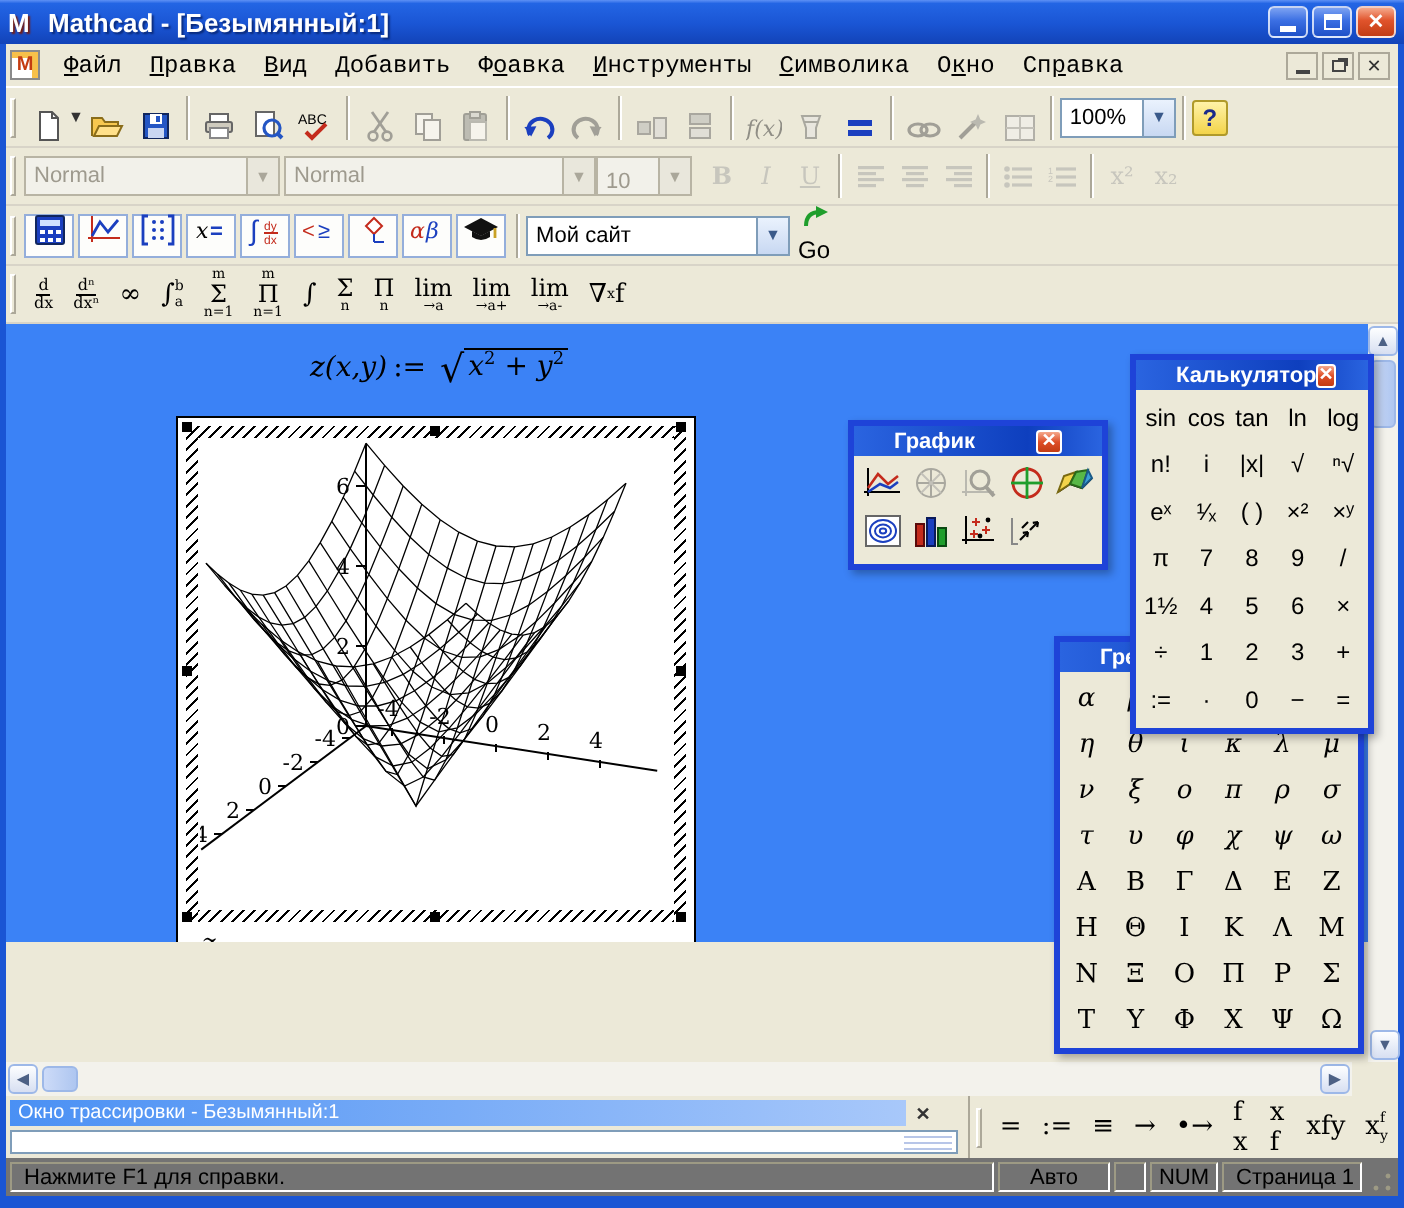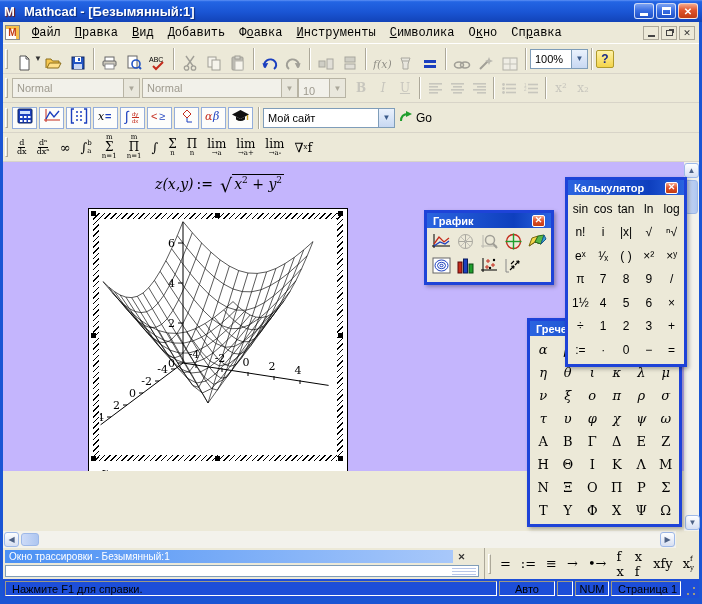--- a/index.html
+++ b/index.html
@@ -51,33 +51,33 @@
     font-size:8px;color:#3a5a8a;}
   .combo.discombo{background:#F2F1EA;color:#9E9A8E;border-color:#B8B4A4;}
   .combo.discombo .cbtn{background:#E9E7DC;color:#AaA79a;border-left-color:#B8B4A4;}
   .helpbtn{width:18px;height:18px;background:linear-gradient(180deg,#FFF2A8,#F3D44A);
     border:1px solid #B09A2A;border-radius:2px;color:#1a2a8a;font-weight:bold;font-size:12px;
     display:flex;align-items:center;justify-content:center;}
   .fmtbtn{min-width:22px;height:22px;display:flex;align-items:center;justify-content:center;
     color:#A7A395;font-size:12px;}
   .palbtn{width:25px;height:22px;border:1px solid #94AEDB;background:#fdfdfb;margin-right:2px;
     display:flex;align-items:center;justify-content:center;}
-  .gobtn{display:flex;align-items:flex-start;gap:3px;font-size:12px;color:#000;padding:0 4px;}
+  .gobtn{display:flex;align-items:flex-end;gap:3px;font-size:12px;color:#000;padding:0 4px;flex-direction:column;}
   
   .mitem{display:inline-flex;align-items:center;justify-content:center;margin:0 5px;
     font-family:"DejaVu Serif",serif;font-size:13px;color:#000;}
   .mstack{display:inline-flex;flex-direction:column;align-items:center;line-height:1;}
   .mstack .t,.mstack .b{font-size:7px;}
   .mstack .m{font-size:12px;}
   .mfrac{display:inline-flex;flex-direction:column;align-items:center;line-height:1;font-size:8px;}
   .mfrac .t{border-bottom:1px solid #000;padding:0 1px;}
   .msupsub{display:inline-flex;align-items:center;line-height:1;}
   .msupsub .col{display:inline-flex;flex-direction:column;font-size:7px;line-height:1.2;}
   
-  .worksheet{position:absolute;left:3px;top:162px;width:681px;height:309px;background:#c4b5fd;overflow:hidden;}
+  .worksheet{position:absolute;left:3px;top:162px;width:681px;height:309px;background:#3b82f6;overflow:hidden;}
   .equation{position:absolute;left:152px;top:12px;font-family:"DejaVu Serif",serif;
     font-size:14px;color:#000;display:flex;align-items:flex-end;}
   .equation .var{font-style:italic;}
   .rad{font-size:19px;line-height:14px;margin-left:4px;}
   .radicand{border-top:1px solid #000;padding:0 2px;font-style:italic;}
   .radicand sup{font-size:9px;font-style:normal;}
   
   .region{position:absolute;left:85px;top:46px;width:260px;height:282px;border:1px solid #000;background:#fff;}
   .hatch{position:absolute;background:repeating-linear-gradient(135deg,#000 0,#000 1px,#fff 1px,#fff 4px);}
   .h-top{left:4px;top:4px;width:250px;height:6px;}
@@ -92,21 +92,21 @@
   .hscroll{position:absolute;left:3px;top:531px;width:673px;height:17px;background:#F3F2EC;
     display:flex;align-items:center;}
   .sbtn{width:15px;height:15px;border:1px solid #9DB8E8;border-radius:3px;
     background:linear-gradient(180deg,#FDFEFF,#D7DFF2);display:flex;align-items:center;justify-content:center;
     font-size:8px;color:#4D6185;}
   .thumb{border:1px solid #9DB8E8;border-radius:3px;background:linear-gradient(90deg,#CDDBF8,#AEC6F0);}
   .corner{position:absolute;left:676px;top:531px;width:23px;height:17px;background:#ECE9D8;}
   
   .palette{position:absolute;border:3px solid #1E43D8;background:#ECE9D8;box-shadow:2px 2px 4px rgba(0,0,0,.3);}
   .ptitle{height:15px;background:linear-gradient(90deg,#2A64E0,#0E3FBE 70%,#2A64E0);
-    color:#fff;font-size:11px;font-weight:bold;display:flex;align-items:center;padding:0 6px;}
+    color:#fff;font-size:11px;font-weight:bold;display:flex;align-items:center;padding:0 20px;}
   .pclose{margin-left:auto;width:13px;height:12px;border-radius:2px;border:1px solid #fff;
     background:linear-gradient(180deg,#F5A98C,#DE4E27 50%,#C23C14);color:#fff;font-size:9px;font-weight:bold;
     display:flex;align-items:center;justify-content:center;line-height:1;}
   .grid{display:grid;}
   .cell{display:flex;align-items:center;justify-content:center;font-size:12px;color:#000;}
   #pal-graph{left:424px;top:210px;width:130px;z-index:5;}
   #pal-graph .grid{grid-template-columns:repeat(5,1fr);padding:3px 2px;grid-auto-rows:24px;}
   #pal-calc{left:565px;top:177px;width:122px;z-index:7;}
   #pal-calc .grid{grid-template-columns:repeat(5,1fr);grid-auto-rows:23.5px;padding:2px 1px;}
   #pal-greek{left:527px;top:318px;width:155px;z-index:6;}
@@ -120,21 +120,21 @@
     background:linear-gradient(90deg,#4A90F4,#A8C8FA);color:#fff;font-size:10px;
     display:flex;align-items:center;padding:0 4px;}
   .trace-x{position:absolute;left:452px;top:2px;width:13px;height:13px;font-size:9px;font-weight:bold;
     color:#333;display:flex;align-items:center;justify-content:center;}
   .trace-body{position:absolute;left:2px;top:17px;width:474px;height:12px;background:#fff;
     border:1px solid #7F9DB9;}
   .trace-thumb{position:absolute;right:2px;top:2px;width:24px;height:7px;
     background:repeating-linear-gradient(180deg,#B8C6E8 0,#B8C6E8 1px,#fff 1px,#fff 3px);}
   .evalbar{position:absolute;left:486px;top:548px;width:213px;height:31px;background:#ECE9D8;
     display:flex;align-items:center;}
-  .statusbar{position:absolute;left:3px;top:579px;width:696px;height:19px;background:#1d4ed8;
+  .statusbar{position:absolute;left:3px;top:579px;width:696px;height:19px;background:#737373;
     display:flex;align-items:center;font-size:11px;color:#000;padding:1px 2px;gap:2px;}
   .scell{height:15px;border:1px solid;border-color:#9D9A84 #FFF #FFF #9D9A84;
     display:flex;align-items:center;padding:0 6px;white-space:nowrap;}
   .grip-dots{margin-left:2px;width:12px;height:12px;align-self:flex-end;
     background:
       radial-gradient(circle at 9px 3px,#9D9A84 1px,transparent 1.4px),
       radial-gradient(circle at 9px 9px,#9D9A84 1px,transparent 1.4px),
       radial-gradient(circle at 3px 9px,#9D9A84 1px,transparent 1.4px);}
 </style>
 </head>

